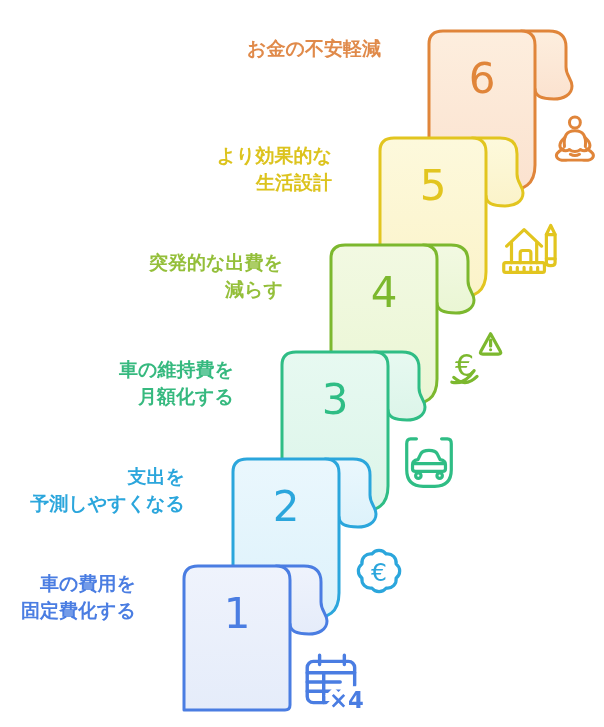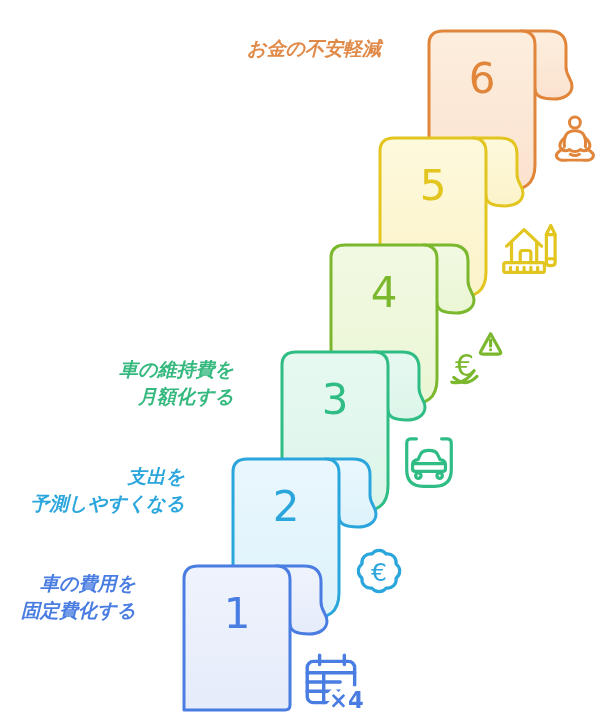--- a/index.html
+++ b/index.html
@@ -9,21 +9,21 @@
 
   .step{position:absolute;width:150px;height:166px;}
   .scroll{overflow:visible;display:block;}
   .scroll path{stroke:var(--stroke);stroke-width:3;stroke-linejoin:round;stroke-linecap:round;}
   .num{fill:var(--stroke);font-size:42px;font-weight:500;text-anchor:middle;
        font-family:"DejaVu Sans","Liberation Sans",sans-serif;}
 
   .label{position:absolute;right:198px;top:8px;width:280px;text-align:right;
          color:var(--label);font-size:19px;font-weight:600;line-height:27px;
          white-space:nowrap;}
-  .label span{display:block;font-style:italic;}
+  .label span{display:block;}
 
   .icon{position:absolute;left:116px;top:86px;overflow:visible;}
   .icon path,.icon rect,.icon circle{stroke:var(--stroke);fill:none;stroke-width:3.3;
          stroke-linecap:round;stroke-linejoin:round;}
   .icon .fill{fill:var(--stroke);stroke:none;}
   .icon text{fill:var(--stroke);stroke:none;
          font-family:"DejaVu Sans","Liberation Sans",sans-serif;}
   .icon text.halo{paint-order:stroke;stroke:#ffffff;stroke-width:9px;font-weight:600;}
   .st1{stop-color:var(--fill1);}
   .st2{stop-color:var(--fill2);}
@@ -64,20 +64,24 @@
       <defs>
           <linearGradient id="g5" x1="0" y1="0" x2="0" y2="1">
             <stop offset="0" class="st1"></stop>
             <stop offset="1" class="st2"></stop>
           </linearGradient>
         </defs>
       <path fill="url(#g5)" d="M92,4 L120,4 Q137,4 137,20 L137,40 C137,49 143,52 143,59 C143,68 134,72 125,72 C114,72 106,70 106,62 L92,62 Z"></path>
       <path fill="url(#g5)" d="M0,164 L0,17 Q0,4 14,4 L92,4 Q106,4 106,18 L106,138 C106,157 96,164 74,164 Z"></path>
       <text class="num" x="53" y="66">5</text>
     </svg>
+    <div class="label">
+      <span>より効果的な</span>
+      <span>生活設計</span>
+    </div>
     <svg class="icon" width="62" height="62" viewBox="0 0 64 64">
       <path d="M11,27 L29,10 L47,27"></path>
       <path d="M16,23.5 V44 M42,23.5 V44"></path>
       <path d="M25,44 V34 Q25,31.5 27.5,31.5 H33.5 Q36,31.5 36,34 V44"></path>
       <rect x="8" y="44" width="42" height="10" rx="2"></rect>
       <path d="M15,49 V54 M22,49 V54 M29,49 V54 M36,49 V54 M43,49 V54"></path>
       <path d="M52,15 H61 V44 Q61,47 56.5,47 Q52,47 52,44 Z"></path>
       <path d="M52,15 L56.5,5.5 L61,15"></path>
       <path d="M52,40 H61"></path>
     </svg>
@@ -88,20 +92,24 @@
       <defs>
           <linearGradient id="g4" x1="0" y1="0" x2="0" y2="1">
             <stop offset="0" class="st1"></stop>
             <stop offset="1" class="st2"></stop>
           </linearGradient>
         </defs>
       <path fill="url(#g4)" d="M92,4 L120,4 Q137,4 137,20 L137,40 C137,49 143,52 143,59 C143,68 134,72 125,72 C114,72 106,70 106,62 L92,62 Z"></path>
       <path fill="url(#g4)" d="M0,164 L0,17 Q0,4 14,4 L92,4 Q106,4 106,18 L106,138 C106,157 96,164 74,164 Z"></path>
       <text class="num" x="53" y="66">4</text>
     </svg>
+    <div class="label">
+      <span>突発的な出費を</span>
+      <span>減らす</span>
+    </div>
     <svg class="icon" width="62" height="62" viewBox="0 0 64 64">
       <text x="18" y="51" font-size="31" text-anchor="middle">€</text>
       <path d="M7,52 Q19,63 31,51"></path>
       <path d="M28,45 Q18,60 5,57"></path>
       <path d="M45,7 L55,25 Q56.5,28 53,28 H37 Q33.5,28 35,25 Z"></path>
       <path d="M45,13.5 V19.5"></path>
       <circle class="fill" cx="45" cy="23.5" r="1.6"></circle>
     </svg>
   </div>
 

